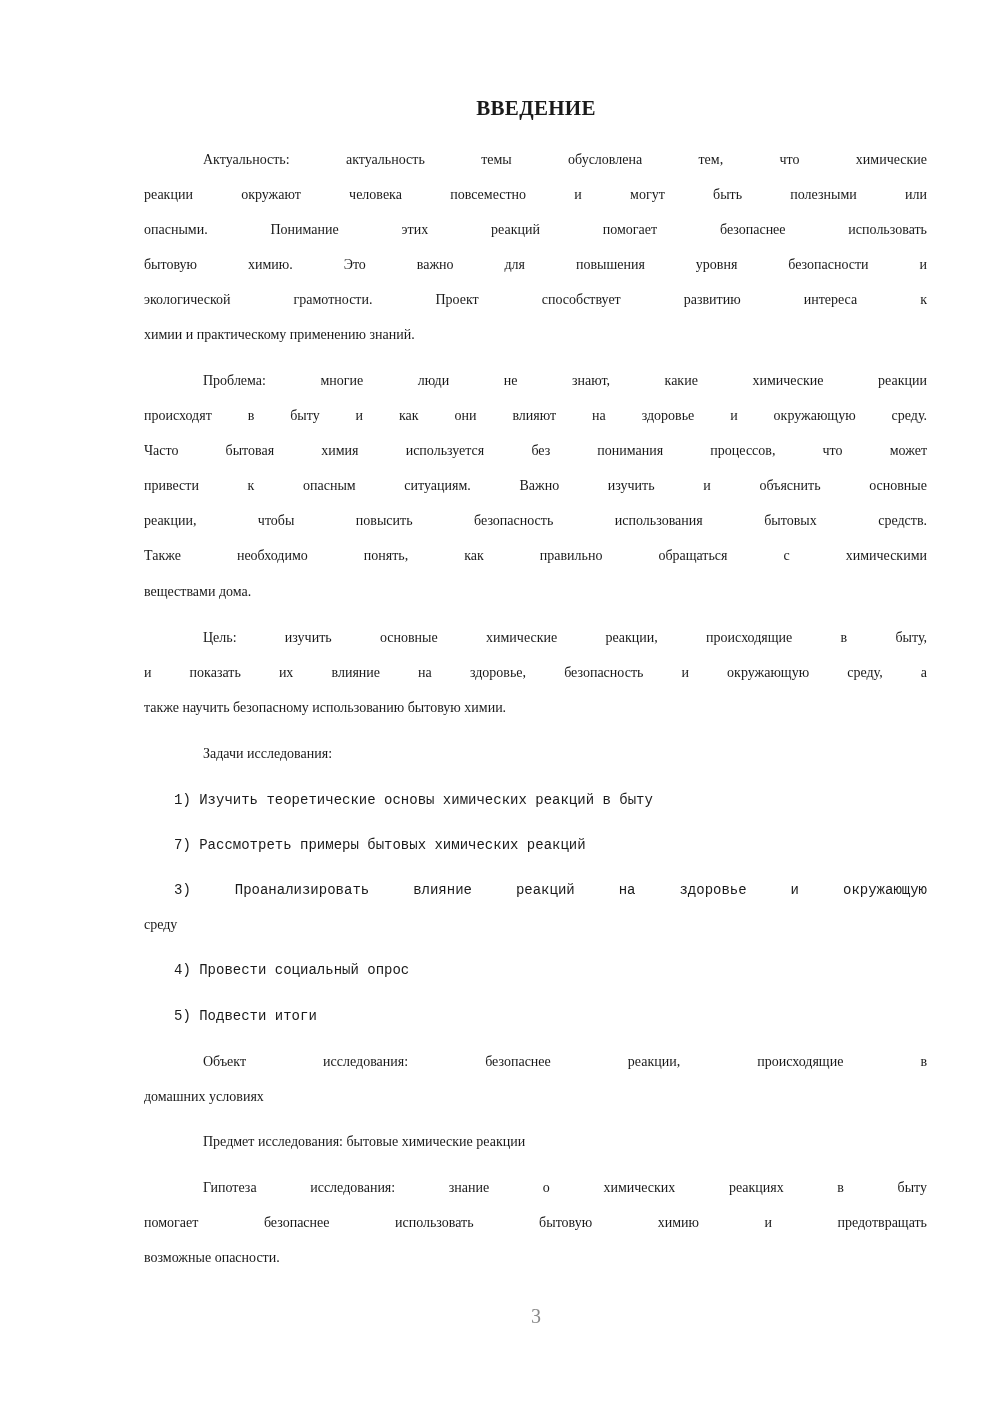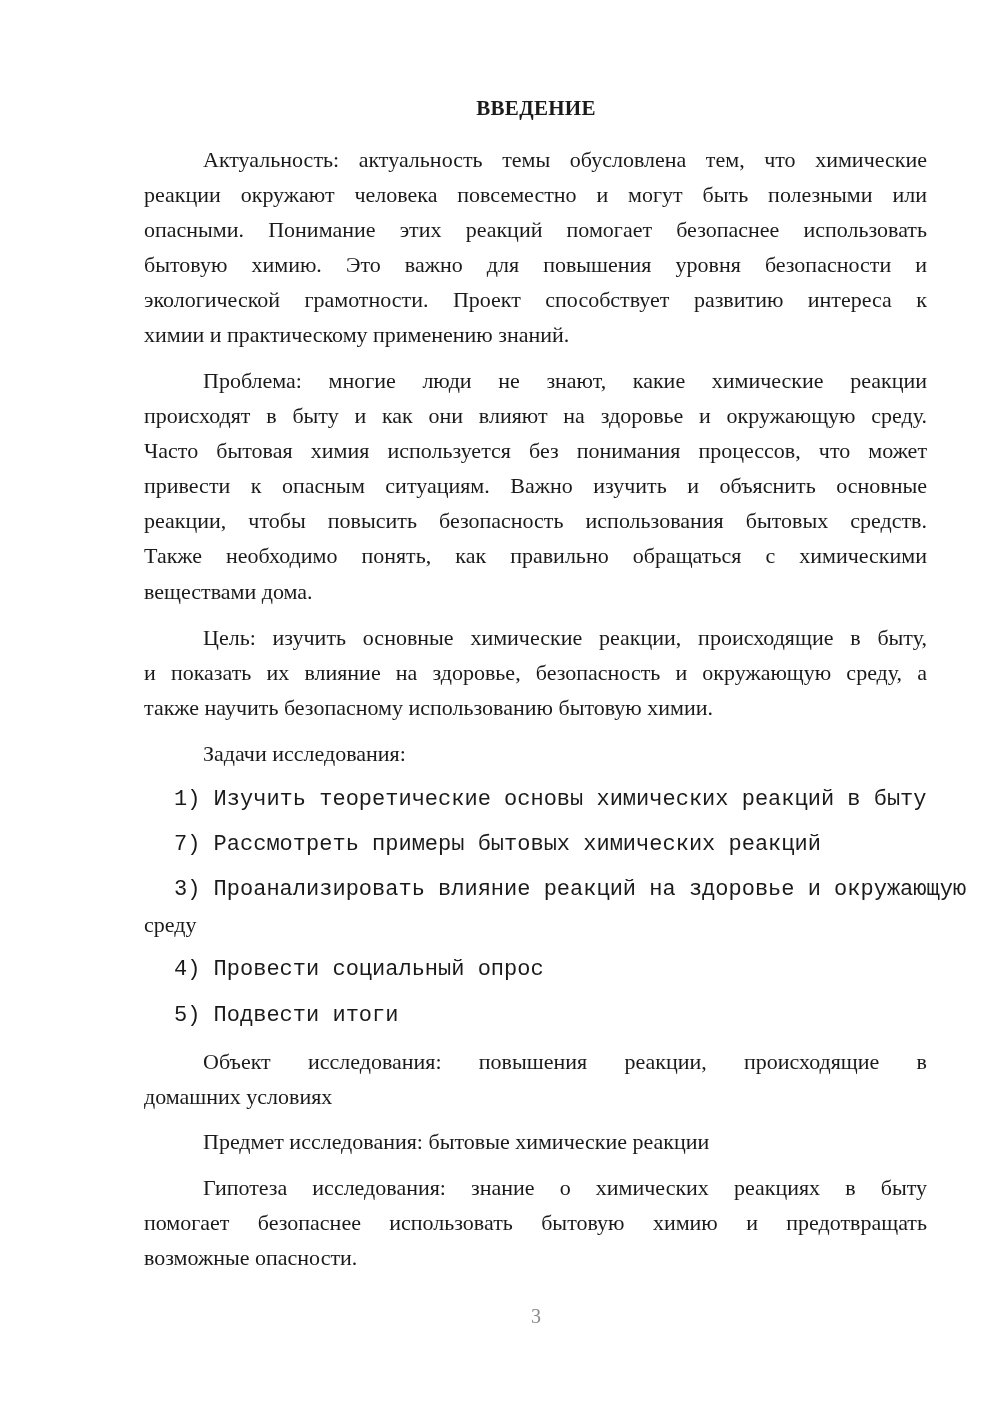--- a/index.html
+++ b/index.html
@@ -1,21 +1,21 @@
 <!DOCTYPE html>
 <html><head>
   <meta charset="utf-8">
   <style>
     html, body { margin: 0; padding: 0; background: #ffffff; }
     body { width: 1000px; height: 1414px; position: relative; overflow: hidden;
       font-family: "Liberation Serif", "DejaVu Serif", serif; color: #1a1a1a; }
     .page { position: absolute; left: 0; top: 0; width: 1000px; height: 1414px; background: #fff; }
     .heading { position: absolute; top: 96px; left: 0; width: 1072px; text-align: center;
       font-weight: bold; font-size: 21px; letter-spacing: 0.3px; }
-    .line { position: absolute; left: 144px; width: 783px; font-size: 22px; line-height: 28px;
+    .line { position: absolute; left: 144px; width: 783px; font-size: 14px; line-height: 28px;
       white-space: nowrap; }
     .just { text-align: justify; text-align-last: justify; }
     .indent { left: 203px; width: 724px; }
     .item { left: 174px; width: 753px; font-family: Liberation Mono, monospace; }
     .pagenum { position: absolute; top: 1305px; left: 0; width: 1072px; text-align: center;
       font-size: 20px; color: #8a8a8a; }
   </style>
 </head>
 <body>
 
@@ -52,21 +52,21 @@
     <div class="line indent" style="top:740px">Задачи исследования:</div>
     <div class="line item" style="top:786px">1) Изучить теоретические основы химических реакций в быту</div>
     <div class="line item" style="top:831px">7) Рассмотреть примеры бытовых химических реакций</div>
     <div class="line item just" style="top:876px">3) Проанализировать влияние реакций на здоровье и окружающую</div>
     <div class="line" style="top:911px">среду</div>
     <div class="line item" style="top:956px">4) Провести социальный опрос</div>
     <div class="line item" style="top:1002px">5) Подвести итоги</div>
   </div>
 
   <div>
-    <div class="line indent just" style="top:1048px">Объект исследования: повышения реакции, происходящие в</div>
+    <div class="line indent just" style="top:1048px">Объект исследования: безопаснее реакции, происходящие в</div>
     <div class="line" style="top:1083px">домашних условиях</div>
   </div>
 
   <div>
     <div class="line indent" style="top:1128px">Предмет исследования: бытовые химические реакции</div>
   </div>
 
   <div>
     <div class="line indent just" style="top:1174px">Гипотеза исследования: знание о химических реакциях в быту</div>
     <div class="line just" style="top:1209px">помогает безопаснее использовать бытовую химию и предотвращать</div>

